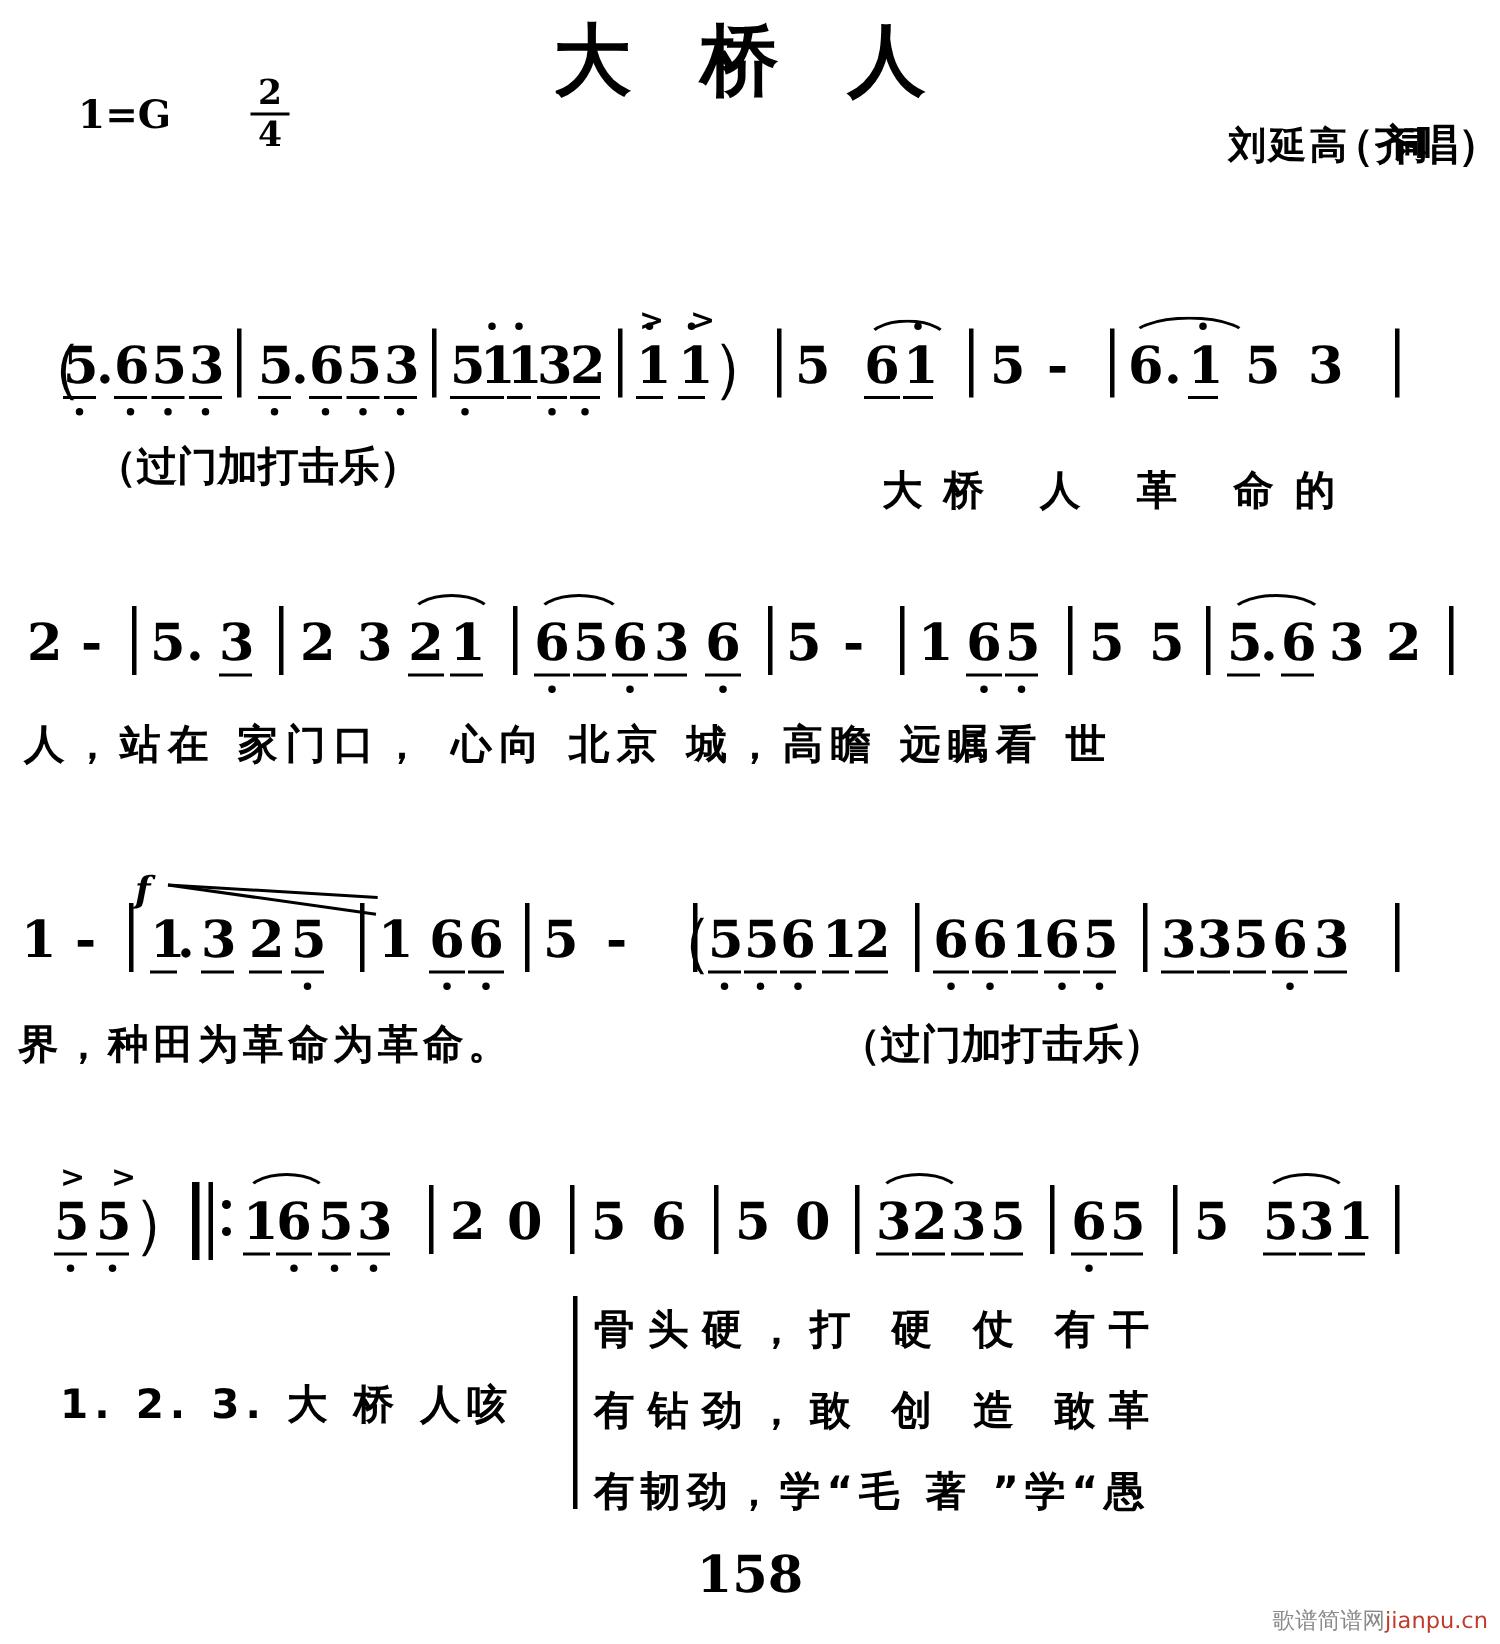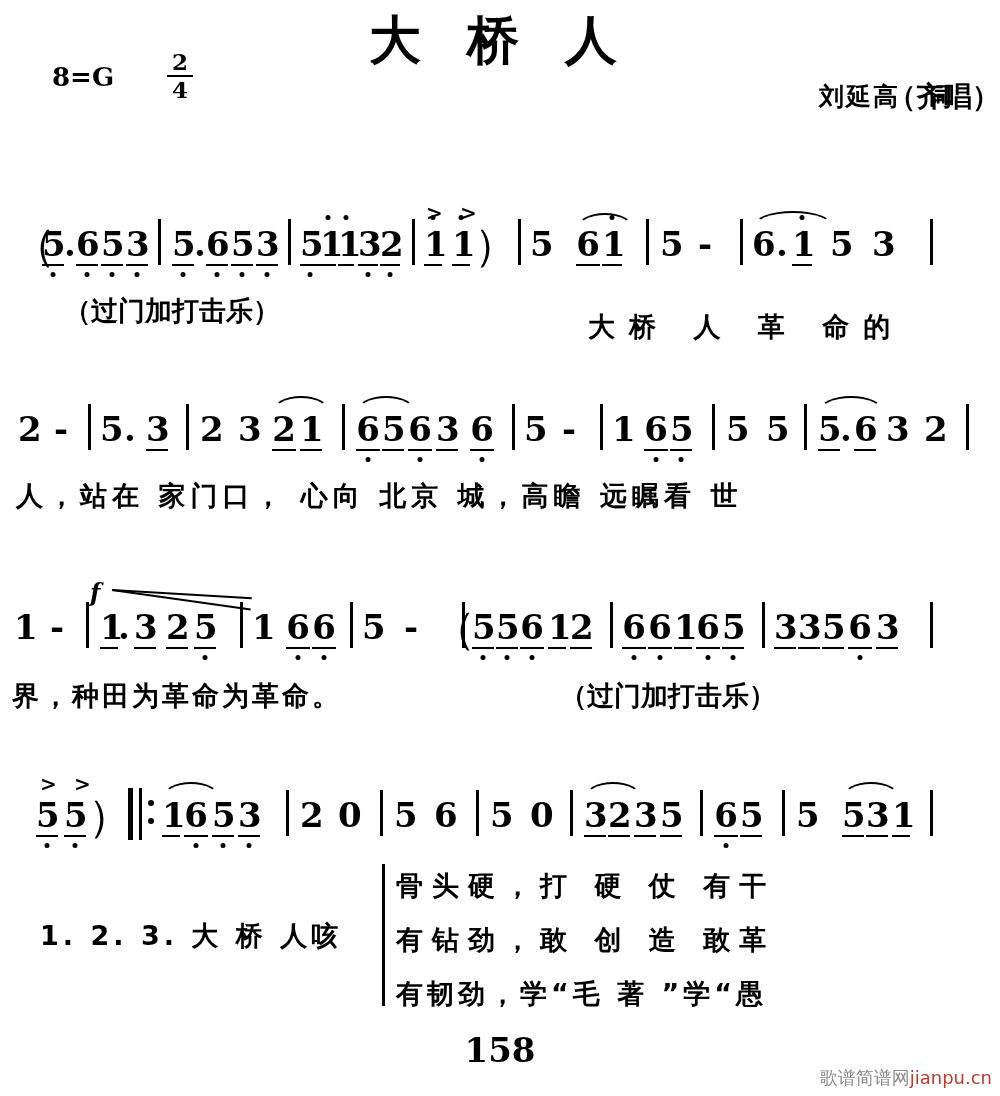--- a/index.html
+++ b/index.html
@@ -201,34 +201,34 @@
     width: 1000px;
     text-align: center;
     font-family: "DejaVu Serif", "Liberation Serif", serif;
     font-size: 34px;
     font-weight: bold;
   }
   .watermark {
     position: absolute;
     right: 8px;
     bottom: 6px;
-    font-size: 18px;
+    font-size: 15px;
     color: #8a8a8a;
     font-family: "DejaVu Sans", "Liberation Sans", sans-serif;
   }
   .watermark .red { color: #c0392b; }
 </style>
 </head>
 <body>
 
 <div class="page">
 
   <div class="title">大 桥 人</div>
   <div class="subtitle">（齐唱）</div>
-  <div class="key-sig">8=G</div>
+  <div class="key-sig">1=G</div>
   <div class="meter">
     <span>2</span>
     <span class="bar"></span>
     <span>4</span>
   </div>
   <div class="credit lyricist">刘延高　词</div>
 
   <div class="system" style="top:205px; height:125px;">
 
     <span class="tok paren" style="left:12px; top:18px;">（</span>

